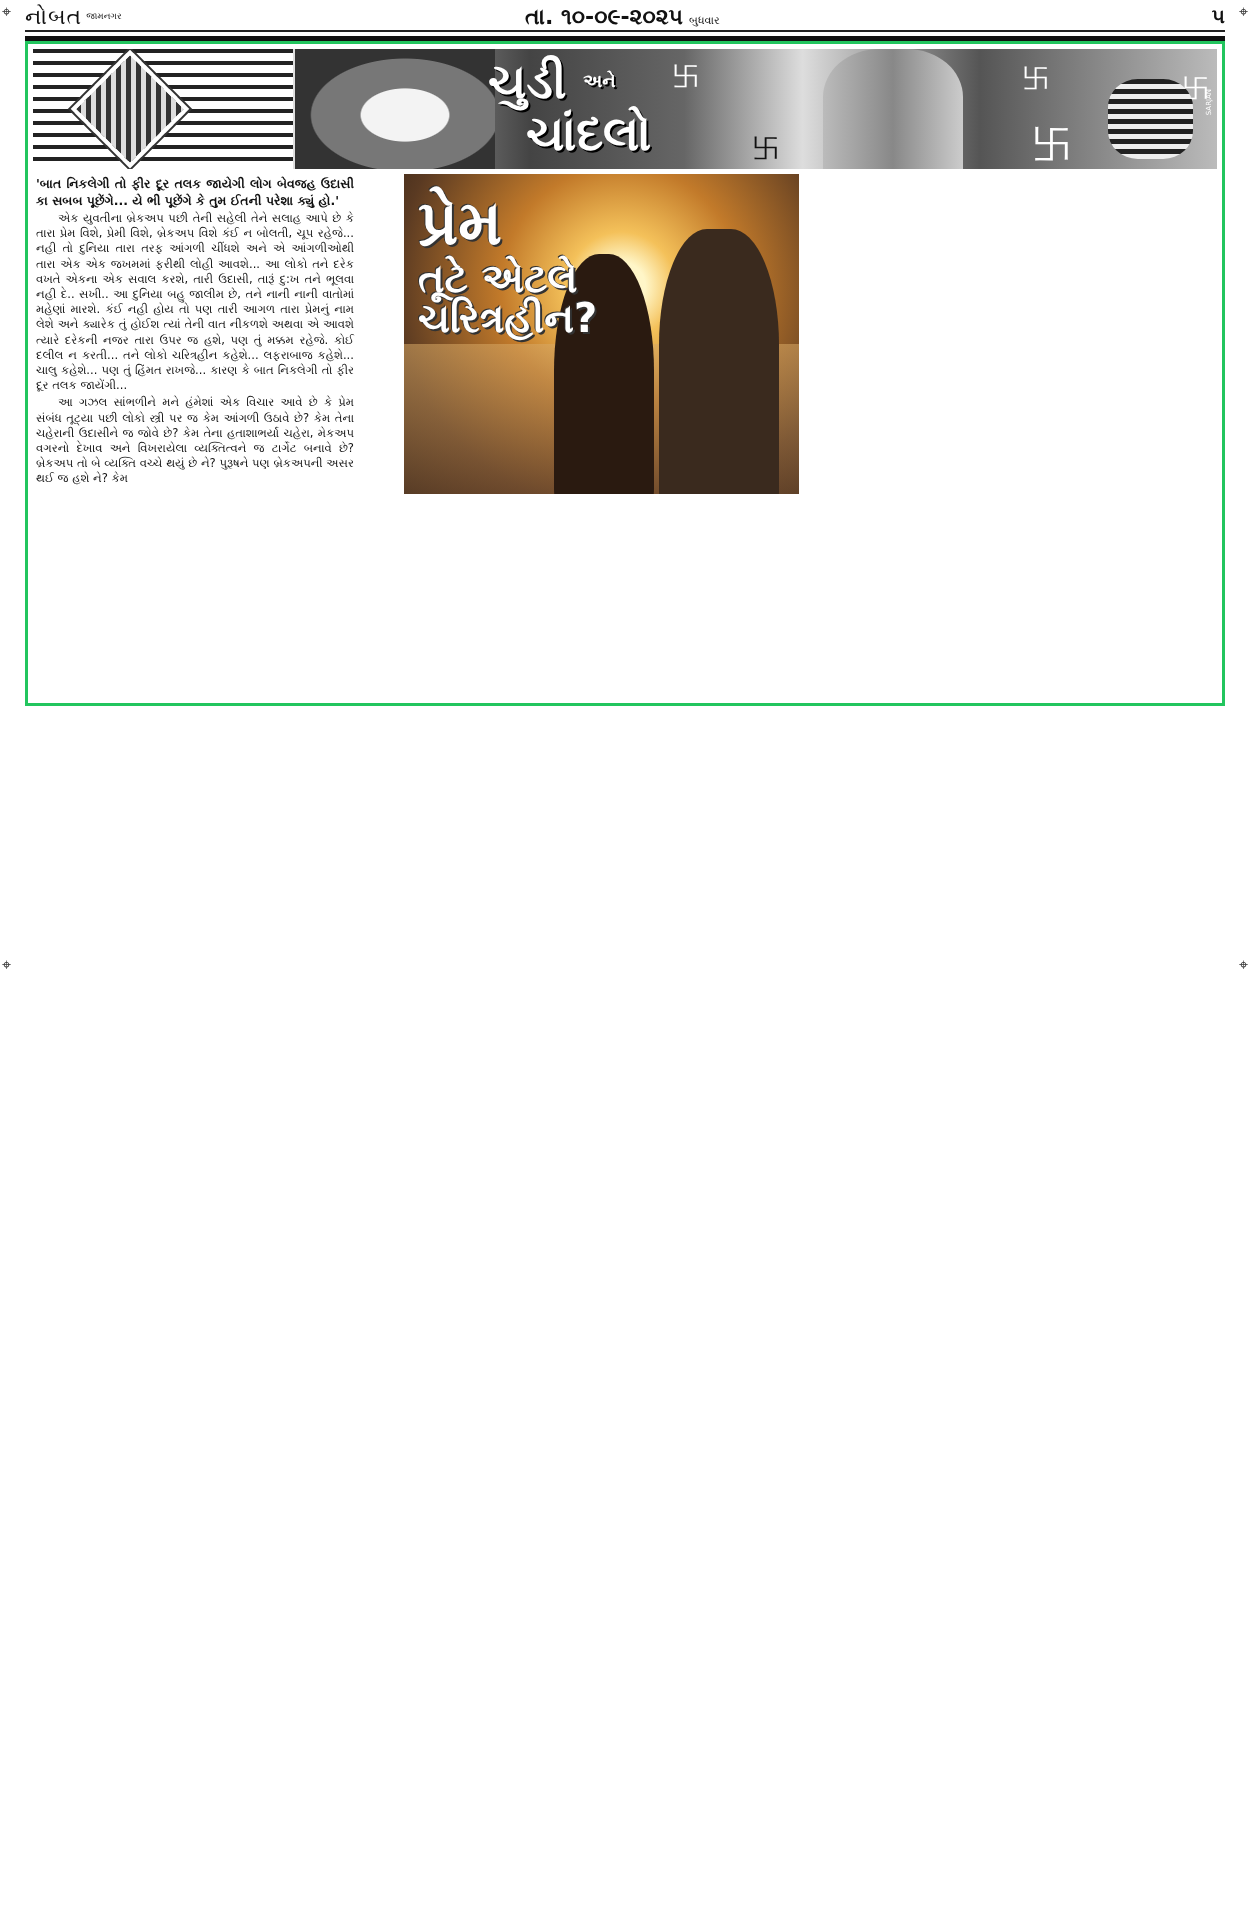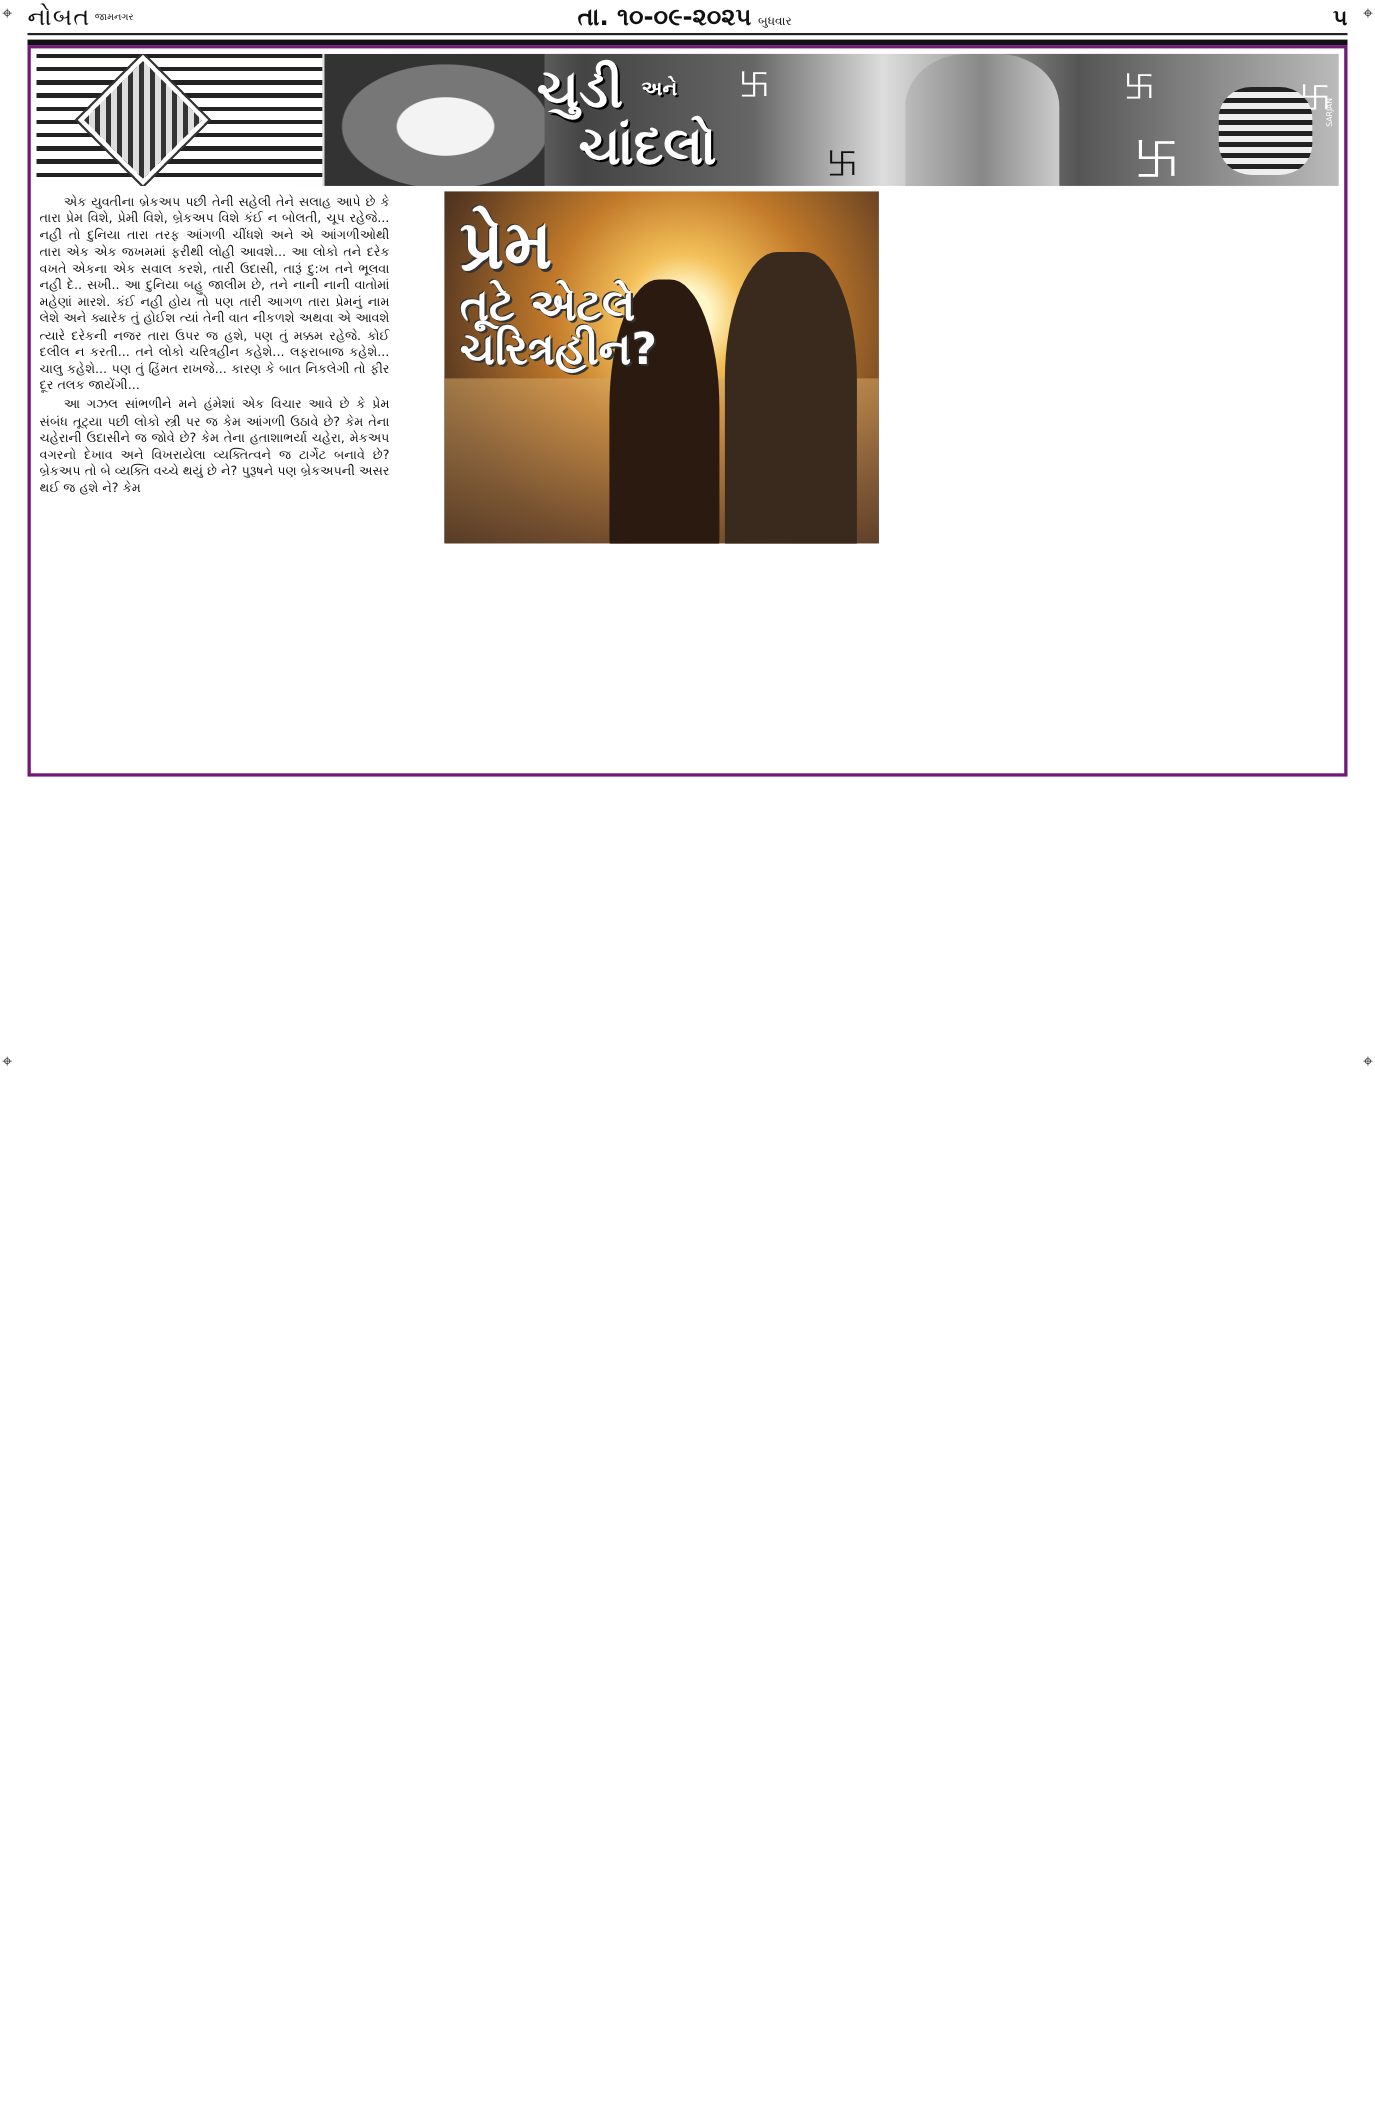--- a/index.html
+++ b/index.html
@@ -9,21 +9,21 @@
   .masthead { position: absolute; left: 25px; top: 4px; width: 1200px; height: 24px; display: flex; align-items: center; }
   .logo { font-weight: normal; font-size: 22px; letter-spacing: 1px; }
   .logo-city { font-size: 9px; margin-left: 4px; }
   .date { position: absolute; left: 500px; top: 0; font-size: 22px; font-weight: bold; }
   .date .wd { font-size: 11px; font-weight: normal; margin-left: 6px; }
   .pageno { position: absolute; right: 0; top: 0; font-size: 20px; font-weight: bold; }
   .rule1 { position: absolute; left: 25px; top: 30px; width: 1200px; height: 2px; background: #222; }
   .rule2 { position: absolute; left: 25px; top: 36px; width: 1200px; height: 5px; background: #111; }
 
   
-  .feature { position: absolute; left: 25px; top: 41px; width: 1200px; height: 665px; border: 3px solid #701a75; }
+  .feature { position: absolute; left: 25px; top: 41px; width: 1200px; height: 665px; border: 3px solid #22c55e; }
   .banner { position: absolute; left: 5px; top: 5px; width: 1184px; height: 120px; background: linear-gradient(90deg,#fff 0%,#eee 20%,#444 42%,#666 55%,#ddd 65%,#555 80%,#bbb 100%); overflow: hidden; }
   .stripes { position: absolute; left: 0; top: 0; width: 260px; height: 120px; background: repeating-linear-gradient(180deg,#222 0 4px,#fff 4px 12px); }
   .diamond { position: absolute; left: 55px; top: 18px; width: 84px; height: 84px; transform: rotate(45deg); background: repeating-linear-gradient(45deg,#333 0 5px,#ddd 5px 10px); border: 4px solid #fff; outline: 2px solid #333; }
   .woman1 { position: absolute; left: 262px; top: 0; width: 200px; height: 120px; background: radial-gradient(ellipse at 55% 55%, #f3f3f3 0 28%, #777 29% 60%, #333 61%); }
   .banner-title { position: absolute; left: 455px; top: 6px; color: #fff; font-size: 48px; font-weight: bold; text-shadow: 2px 2px 0 #000; line-height: 52px; }
   .banner-title .and { font-size: 18px; vertical-align: top; }
   .banner-title .l2 { display: block; margin-left: 38px; }
   .woman2 { position: absolute; left: 790px; top: 0; width: 140px; height: 120px; background: linear-gradient(90deg,#bbb,#888 50%,#ccc); border-radius: 40% 40% 0 0; }
   .pot { position: absolute; left: 1075px; top: 30px; width: 85px; height: 80px; border-radius: 35%; background: repeating-linear-gradient(180deg,#222 0 5px,#eee 5px 10px); }
   .swastika { position: absolute; color: #fff; font-size: 26px; }
@@ -71,20 +71,21 @@
     <span class="swastika" style="left:640px;top:10px">卐</span>
     <span class="swastika" style="left:990px;top:12px">卐</span>
     <span class="swastika" style="left:1000px;top:70px;font-size:38px">卐</span>
     <span class="swastika" style="left:1150px;top:22px">卐</span>
     <span class="swastika" style="left:720px;top:82px;color:#111">卐</span>
     <div class="pot"></div>
     <span class="sarjan">SARJAN</span>
   </div>
 
   <div class="col" style="left:8px;top:132px;width:318px;">
+    <div class="quote">'બાત નિકલેગી તો ફીર દૂર તલક જાયેગી લોગ બેવજહ ઉદાસી કા સબબ પૂછેંગે... યે ભી પૂછેંગે કે તુમ ઈતની પરેશા ક્યું હો.'</div>
     <p>એક યુવતીના બ્રેકઅપ પછી તેની સહેલી તેને સલાહ આપે છે કે તારા પ્રેમ વિશે, પ્રેમી વિશે, બ્રેકઅપ વિશે કંઈ ન બોલતી, ચૂપ રહેજે... નહી તો દુનિયા તારા તરફ આંગળી ચીંધશે અને એ આંગળીઓથી તારા એક એક જખમમાં ફરીથી લોહી આવશે... આ લોકો તને દરેક વખતે એકના એક સવાલ કરશે, તારી ઉદાસી, તારૂં દુ:ખ તને ભૂલવા નહી દે.. સખી.. આ દુનિયા બહુ જાલીમ છે, તને નાની નાની વાતોમાં મહેણાં મારશે. કંઈ નહી હોય તો પણ તારી આગળ તારા પ્રેમનું નામ લેશે અને ક્યારેક તું હોઈશ ત્યાં તેની વાત નીકળશે અથવા એ આવશે ત્યારે દરેકની નજર તારા ઉપર જ હશે, પણ તું મક્કમ રહેજે. કોઈ દલીલ ન કરતી... તને લોકો ચરિત્રહીન કહેશે... લફરાબાજ કહેશે... ચાલુ કહેશે... પણ તું હિંમત રાખજે... કારણ કે બાત નિકલેગી તો ફીર દૂર તલક જાયેંગી...</p>
     <p>આ ગઝલ સાંભળીને મને હંમેશાં એક વિચાર આવે છે કે પ્રેમ સંબંધ તૂટ્યા પછી લોકો સ્ત્રી પર જ કેમ આંગળી ઉઠાવે છે? કેમ તેના ચહેરાની ઉદાસીને જ જોવે છે? કેમ તેના હતાશાભર્યા ચહેરા, મેકઅપ વગરનો દેખાવ અને વિખરાયેલા વ્યક્તિત્વને જ ટાર્ગેટ બનાવે છે? બ્રેકઅપ તો બે વ્યક્તિ વચ્ચે થયું છે ને? પુરૂષને પણ બ્રેકઅપની અસર થઈ જ હશે ને? કેમ</p>
   </div>
 
   <div class="photo-main">
     <div class="sea"></div>
     <div class="couple1"></div>
     <div class="couple2"></div>
     <div class="photo-title">
       <span class="big">પ્રેમ</span>

